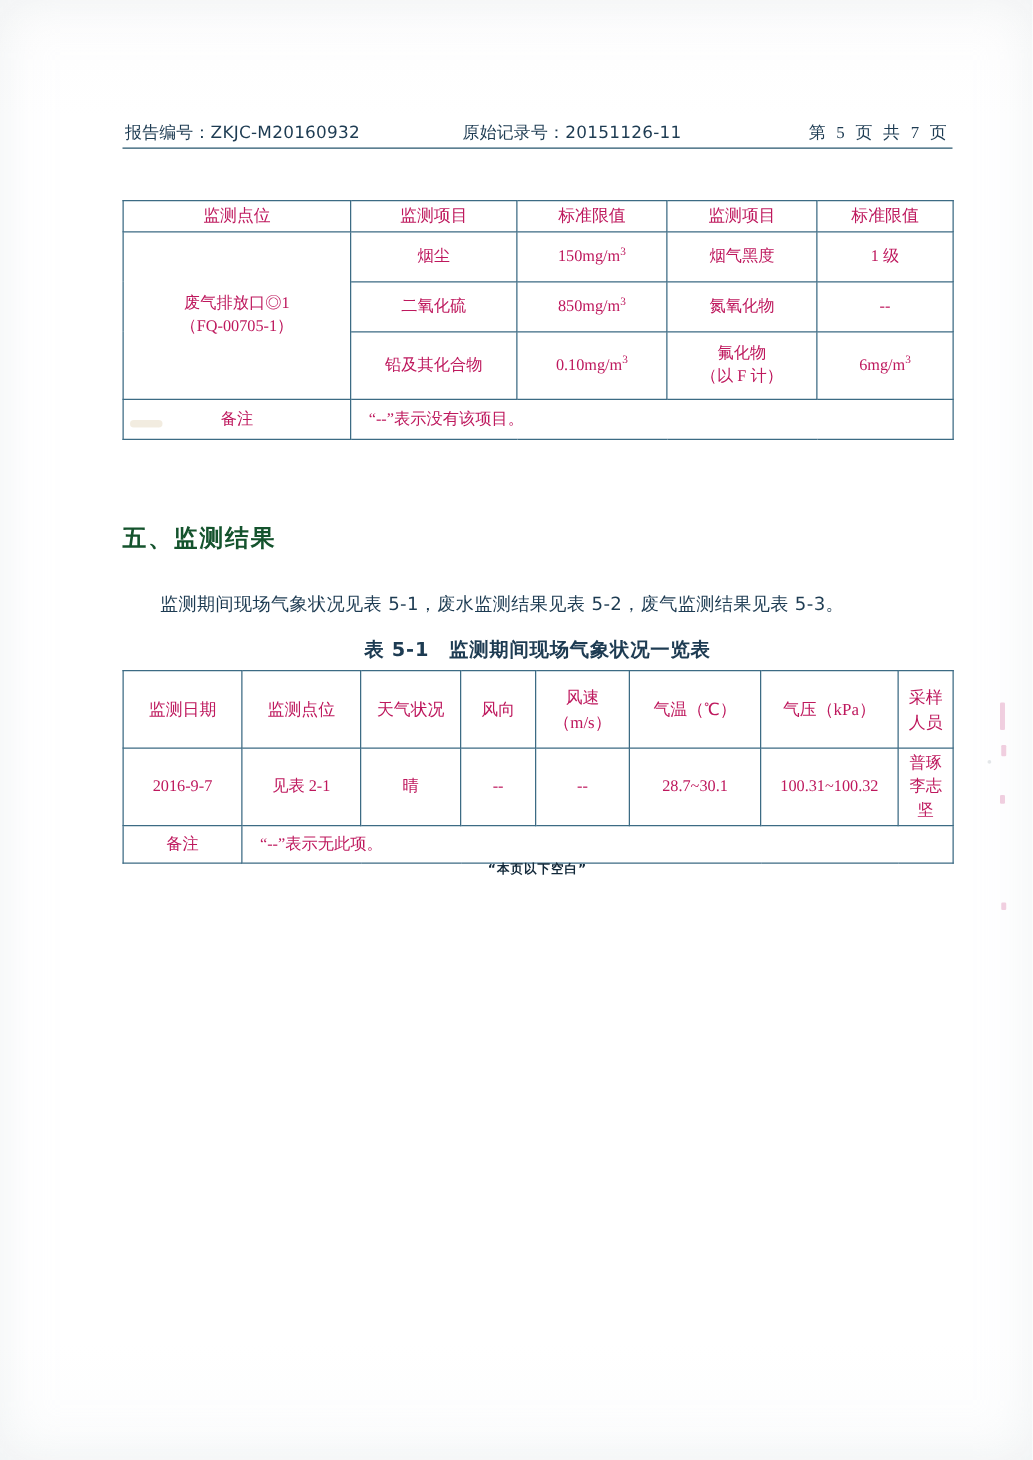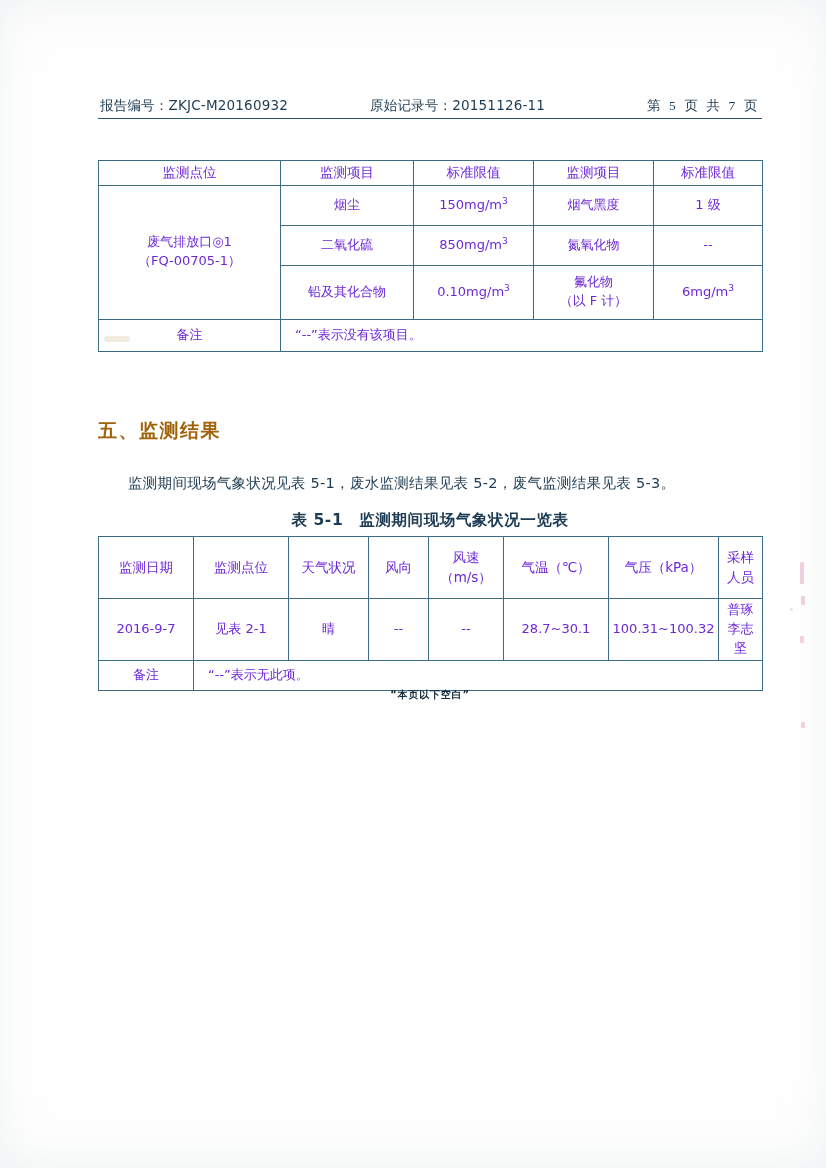--- a/index.html
+++ b/index.html
@@ -69,21 +69,22 @@
     letter-spacing: 0.6px;
   }
   .table-caption .cap-num { margin-right: 16px; }
 
   
   table.doc-table {
     position: absolute;
     border-collapse: collapse;
     table-layout: fixed;
     font-size: 13px;
-    color: #6d28d9;
+    color: #be185d;
+    font-family: Liberation Serif, serif;
   }
   table.doc-table td,
   table.doc-table th {
     border: 1.2px solid #3c6b84;
     text-align: center;
     vertical-align: middle;
     padding: 2px 3px;
     font-weight: normal;
     line-height: 1.45;
   }
@@ -105,21 +106,21 @@
     width: 664px;
   }
 
   
   .section-heading {
     position: absolute;
     left: 98px;
     top: 418px;
     font-size: 19px;
     font-weight: bold;
-    color: #a16207;
+    color: #14532d;
     letter-spacing: 1.5px;
   }
 
   .body-paragraph {
     position: absolute;
     left: 98px;
     top: 474px;
     width: 664px;
     font-size: 14.5px;
     color: #1d3b52;

